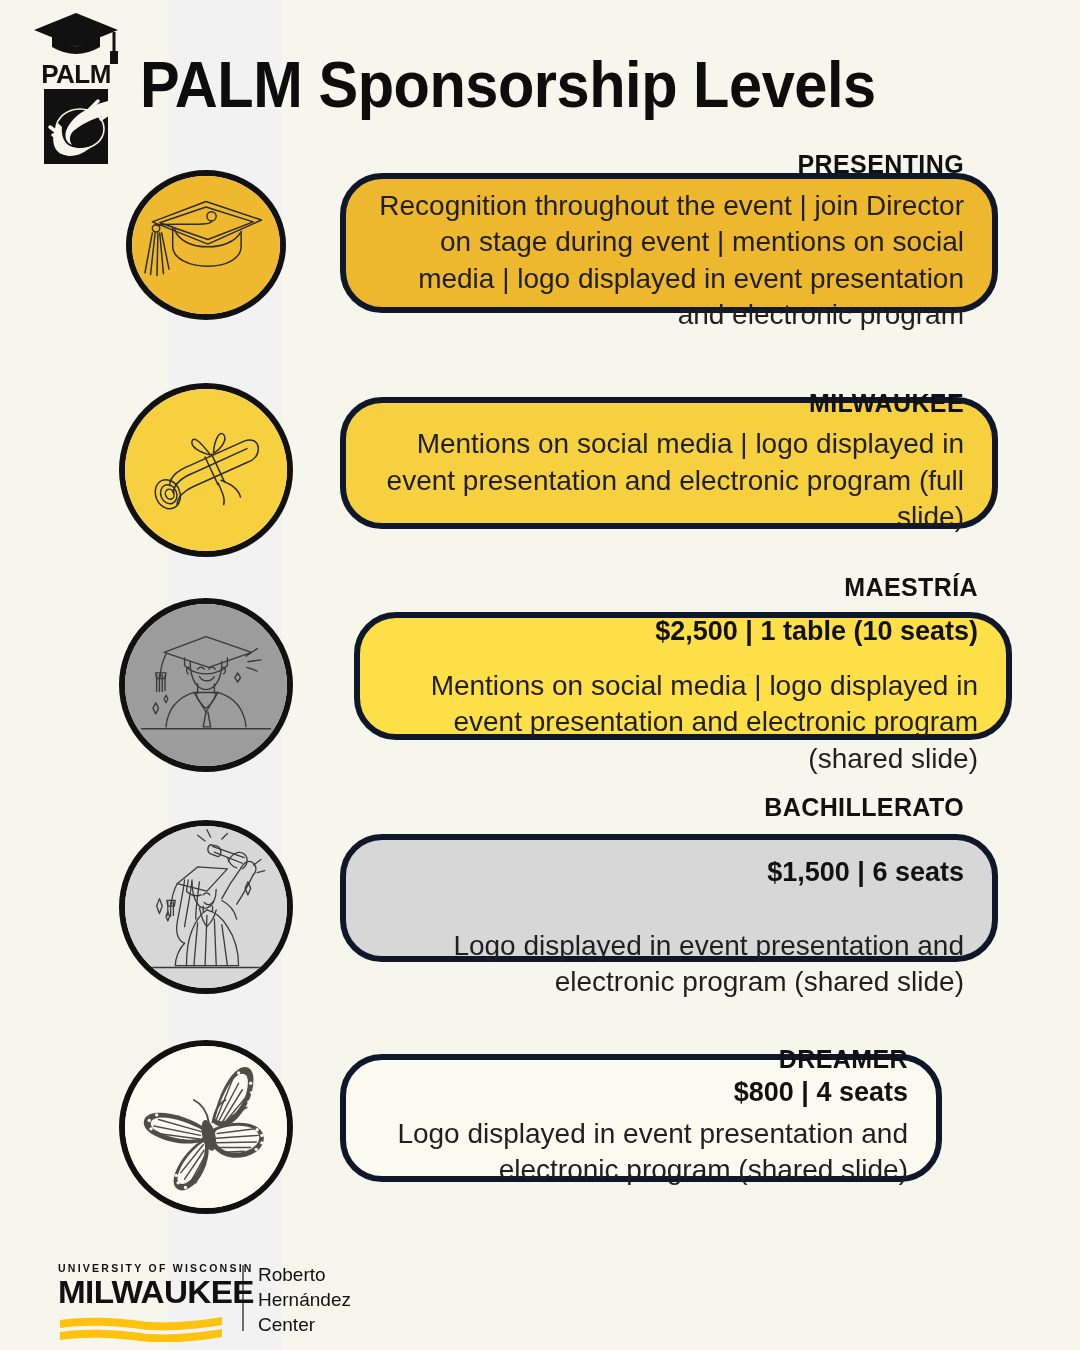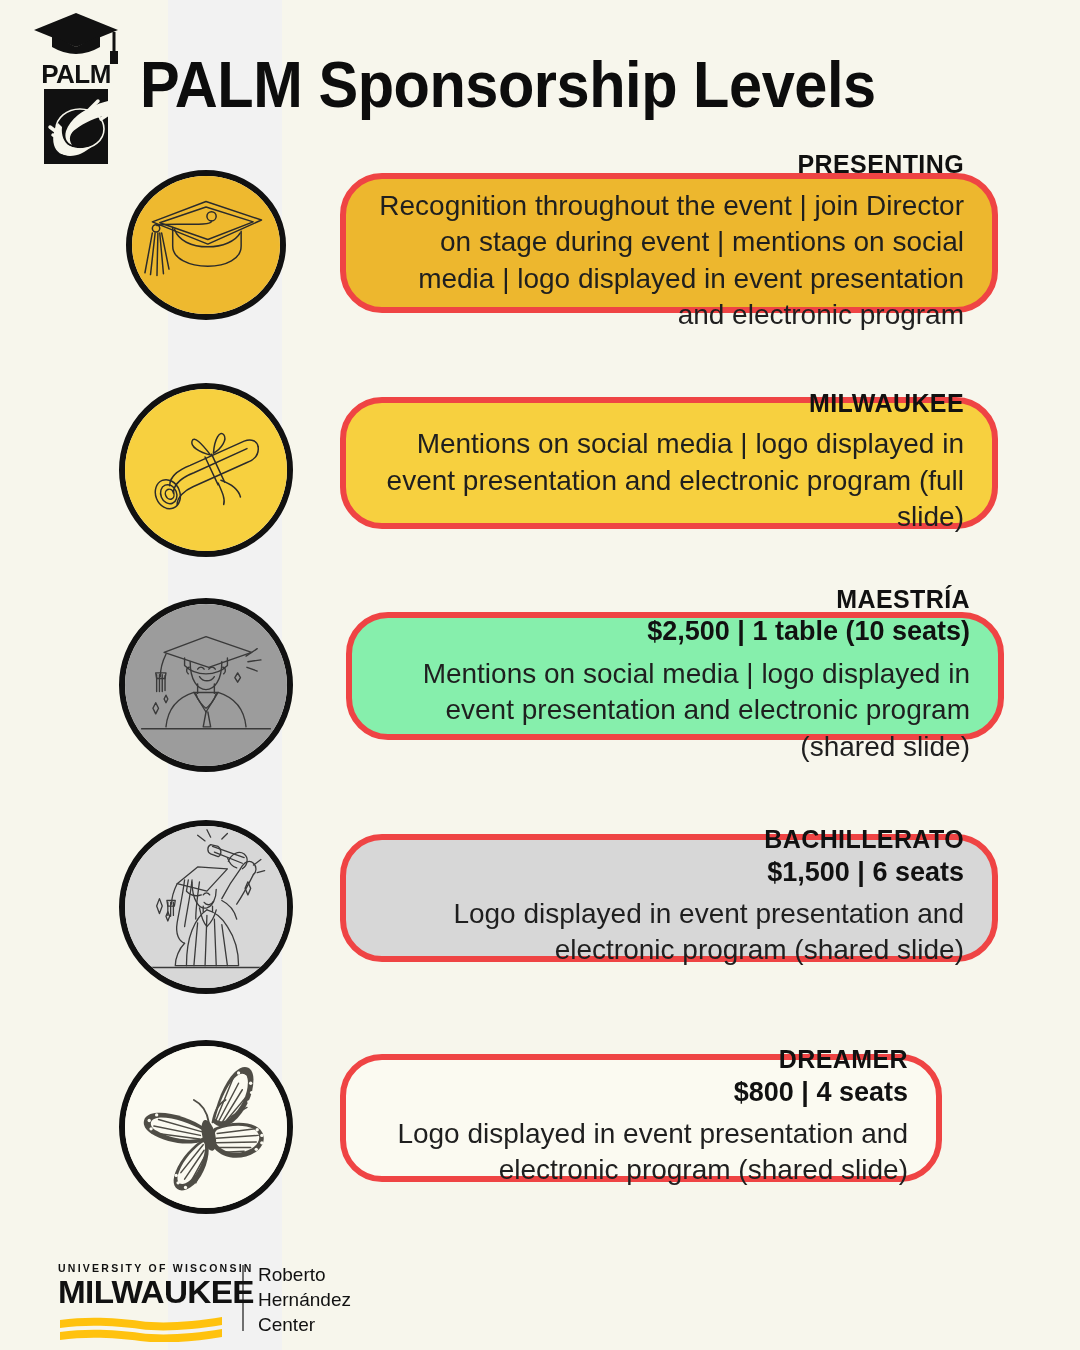--- a/index.html
+++ b/index.html
@@ -79,21 +79,21 @@
     border: 6px solid #111;
     border-radius: 50%;
     overflow: hidden;
     display: flex;
     align-items: center;
     justify-content: center;
   }
 
   .tier-card {
     position: absolute;
-    border: 6px solid #ef4444;
+    border: 6px solid #0f172a;
     border-radius: 42px;
     padding: 14px 28px 16px 28px;
     text-align: right;
     display: flex;
     flex-direction: column;
     justify-content: center;
   }
 
   .tier-name {
     font-size: 25px;
@@ -304,21 +304,21 @@
           <path d="M130,56 L142,48 M132,62 L146,60 M131,68 L142,72"></path>
           <path d="M121,74 L124,79 L121,84 L118,79 Z"></path>
           <path d="M33,106 L36,112 L33,118 L30,112 Z"></path>
           <path d="M44,98 L46,102 L44,106 L42,102 Z"></path>
 
           <path d="M18,134 L156,134" stroke-width="1.8"></path>
         </g>
       </svg>
     </div>
 
-    <div class="tier-card" style="left:328px; top:14px; width:658px; height:128px; background:#86efac;">
+    <div class="tier-card" style="left:336px; top:14px; width:658px; height:128px; background:#fde047;gap:12px;">
       <div class="tier-name">MAESTRÍA</div>
       <div class="tier-price">$2,500 | 1 table (10 seats)</div>
       <div class="tier-benefits">Mentions on social media | logo displayed in event presentation and electronic program  (shared slide)</div>
     </div>
   </div>
 
   <div class="tier-row" style="top:820px; height:180px;">
 
     <div class="tier-icon" style="top:0px; width:174px; height:174px; left:101px;">
       <svg viewBox="0 0 174 174" width="174" height="174">
@@ -360,21 +360,21 @@
           <path d="M46,92 L48,97 L46,102 L44,97 Z"></path>
           <path d="M132,60 L135,67 L132,74 L129,67 Z"></path>
           <path d="M86,16 L78,10 M92,12 L88,4 M104,14 L110,8"></path>
           <path d="M138,42 L146,36 M142,50 L150,48"></path>
 
           <path d="M20,152 L154,152" stroke-width="1.8"></path>
         </g>
       </svg>
     </div>
 
-    <div class="tier-card" style="left:322px; top:14px; width:658px; height:128px; background:#d7d7d7;">
+    <div class="tier-card" style="left:322px; top:14px; width:658px; height:128px; background:#d7d7d7;gap:32px;">
       <div class="tier-name">BACHILLERATO</div>
       <div class="tier-price">$1,500 | 6 seats</div>
       <div class="tier-benefits">Logo displayed in event presentation and electronic program (shared slide)</div>
     </div>
   </div>
 
   <div class="tier-row" style="top:1040px; height:180px;">
 
     <div class="tier-icon" style="top:0px; width:174px; height:174px; left:101px;">
       <svg viewBox="0 0 174 174" width="174" height="174">

